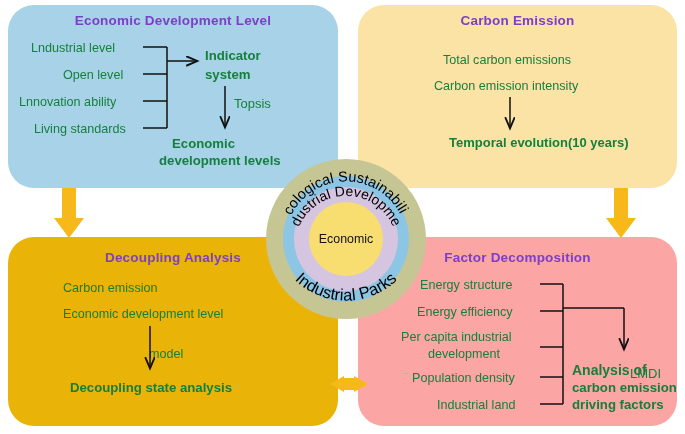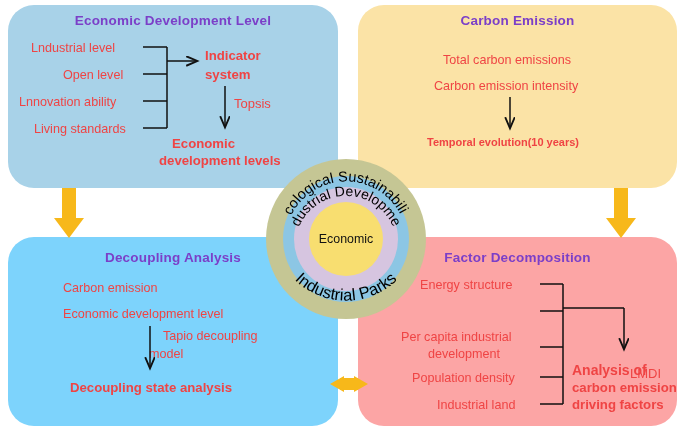--- a/index.html
+++ b/index.html
@@ -9,42 +9,42 @@
     position:relative;
   }
   #stage{position:absolute;left:0;top:0;width:685px;height:434px;}
 
   .panel{position:absolute;border-radius:26px;box-sizing:border-box;}
   .panel-title{
     position:absolute;width:100%;text-align:center;
     font-weight:bold;font-size:13.5px;color:#7B3FC8;letter-spacing:.2px;
   }
 
-  .txt{position:absolute;font-size:12.6px;color:#ef4444;white-space:nowrap;line-height:15px;text-align:right;}
+  .txt{position:absolute;font-size:12.6px;color:#15803d;white-space:nowrap;line-height:15px;text-align:right;}
   .txt.bold{font-weight:bold;}
 
   svg.lines{position:absolute;left:0;top:0;width:685px;height:434px;overflow:visible;pointer-events:none;}
   .econ-lbl{
     position:absolute;font-size:12.4px;color:#111;white-space:nowrap;
   }
 </style>
 </head>
 <body>
 
 <div id="stage">
 
   <div class="panel" style="left:8px;top:5px;width:330px;height:183px;background:#A8D2E8;">
     <div class="panel-title" style="top:8px;">Economic Development Level</div>
   </div>
 
   <div class="panel" style="left:358px;top:5px;width:319px;height:183px;background:#FBE3A6;">
     <div class="panel-title" style="top:8px;">Carbon Emission</div>
   </div>
 
-  <div class="panel" style="left:8px;top:237px;width:330px;height:189px;background:#7dd3fc;">
+  <div class="panel" style="left:8px;top:237px;width:330px;height:189px;background:#eab308;">
     <div class="panel-title" style="top:13px;">Decoupling Analysis</div>
   </div>
 
   <div class="panel" style="left:358px;top:237px;width:319px;height:189px;background:#fca5a5;">
     <div class="panel-title" style="top:13px;">Factor Decomposition</div>
   </div>
 
   <div class="txt" style="left:31px;top:41px;">Lndustrial level</div>
   <div class="txt" style="left:63px;top:68px;">Open level</div>
   <div class="txt" style="left:19px;top:95px;">Lnnovation ability</div>
@@ -53,29 +53,29 @@
   <div class="txt bold" style="left:205px;top:48px;font-size:13.2px;">Indicator</div>
   <div class="txt bold" style="left:205px;top:67px;font-size:13.2px;">system</div>
 
   <div class="txt" style="left:234px;top:96px;font-size:13px;">Topsis</div>
 
   <div class="txt bold" style="left:172px;top:136px;font-size:13.2px;">Economic</div>
   <div class="txt bold" style="left:159px;top:153px;font-size:13.2px;">development levels</div>
 
   <div class="txt" style="left:443px;top:53px;">Total carbon emissions</div>
   <div class="txt" style="left:434px;top:79px;">Carbon emission intensity</div>
-  <div class="txt bold" style="left:427px;top:135px;font-size:11px;">Temporal evolution(10 years)</div>
+  <div class="txt bold" style="left:449px;top:135px;font-size:13px;">Temporal evolution(10 years)</div>
 
   <div class="txt" style="left:63px;top:281px;">Carbon emission</div>
   <div class="txt" style="left:63px;top:307px;">Economic development level</div>
-  <div class="txt" style="left:163px;top:329px;">Tapio decoupling</div>
   <div class="txt" style="left:149px;top:347px;">model</div>
   <div class="txt bold" style="left:70px;top:380px;font-size:13.2px;">Decoupling state analysis</div>
 
   <div class="txt" style="left:420px;top:278px;">Energy structure</div>
+  <div class="txt" style="left:417px;top:305px;">Energy efficiency</div>
   <div class="txt" style="left:401px;top:330px;">Per capita industrial</div>
   <div class="txt" style="left:428px;top:347px;">development</div>
   <div class="txt" style="left:412px;top:371px;">Population density</div>
   <div class="txt" style="left:437px;top:398px;">Industrial land</div>
 
   <div class="txt" style="left:630px;top:318px;font-size:13px;margin-top:48px;">LMDI</div>
 
   <div class="txt bold" style="left:572px;top:363px;font-size:14px;">Analysis of</div>
   <div class="txt bold" style="left:572px;top:380px;font-size:13.2px;">carbon emission</div>
   <div class="txt bold" style="left:572px;top:397px;font-size:13.2px;">driving factors</div>

